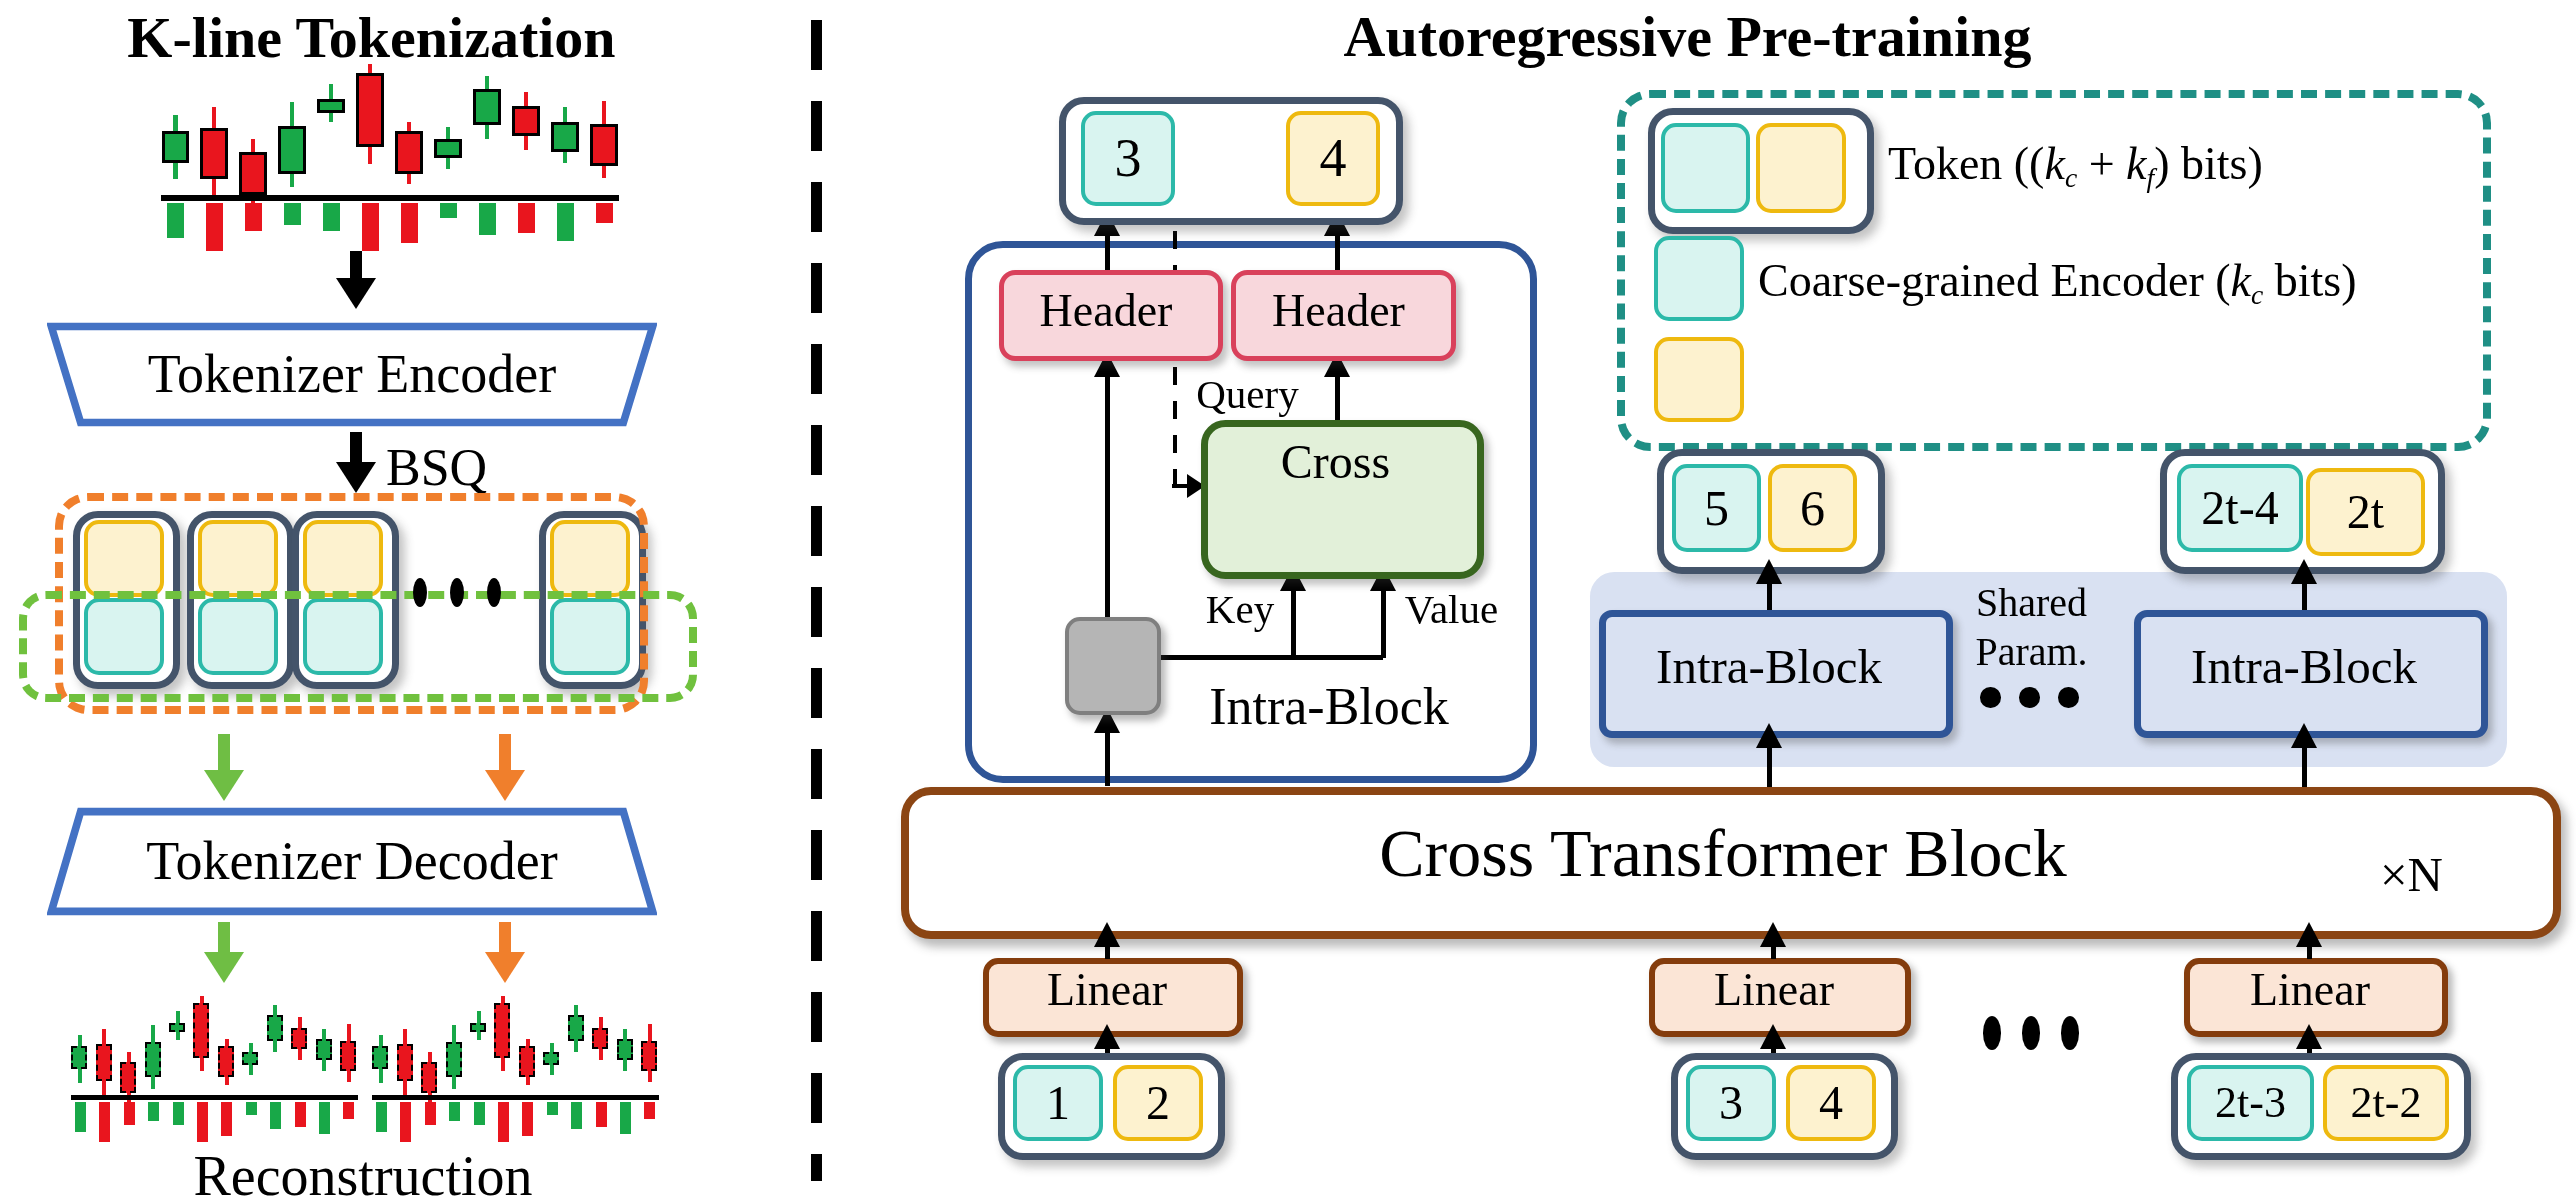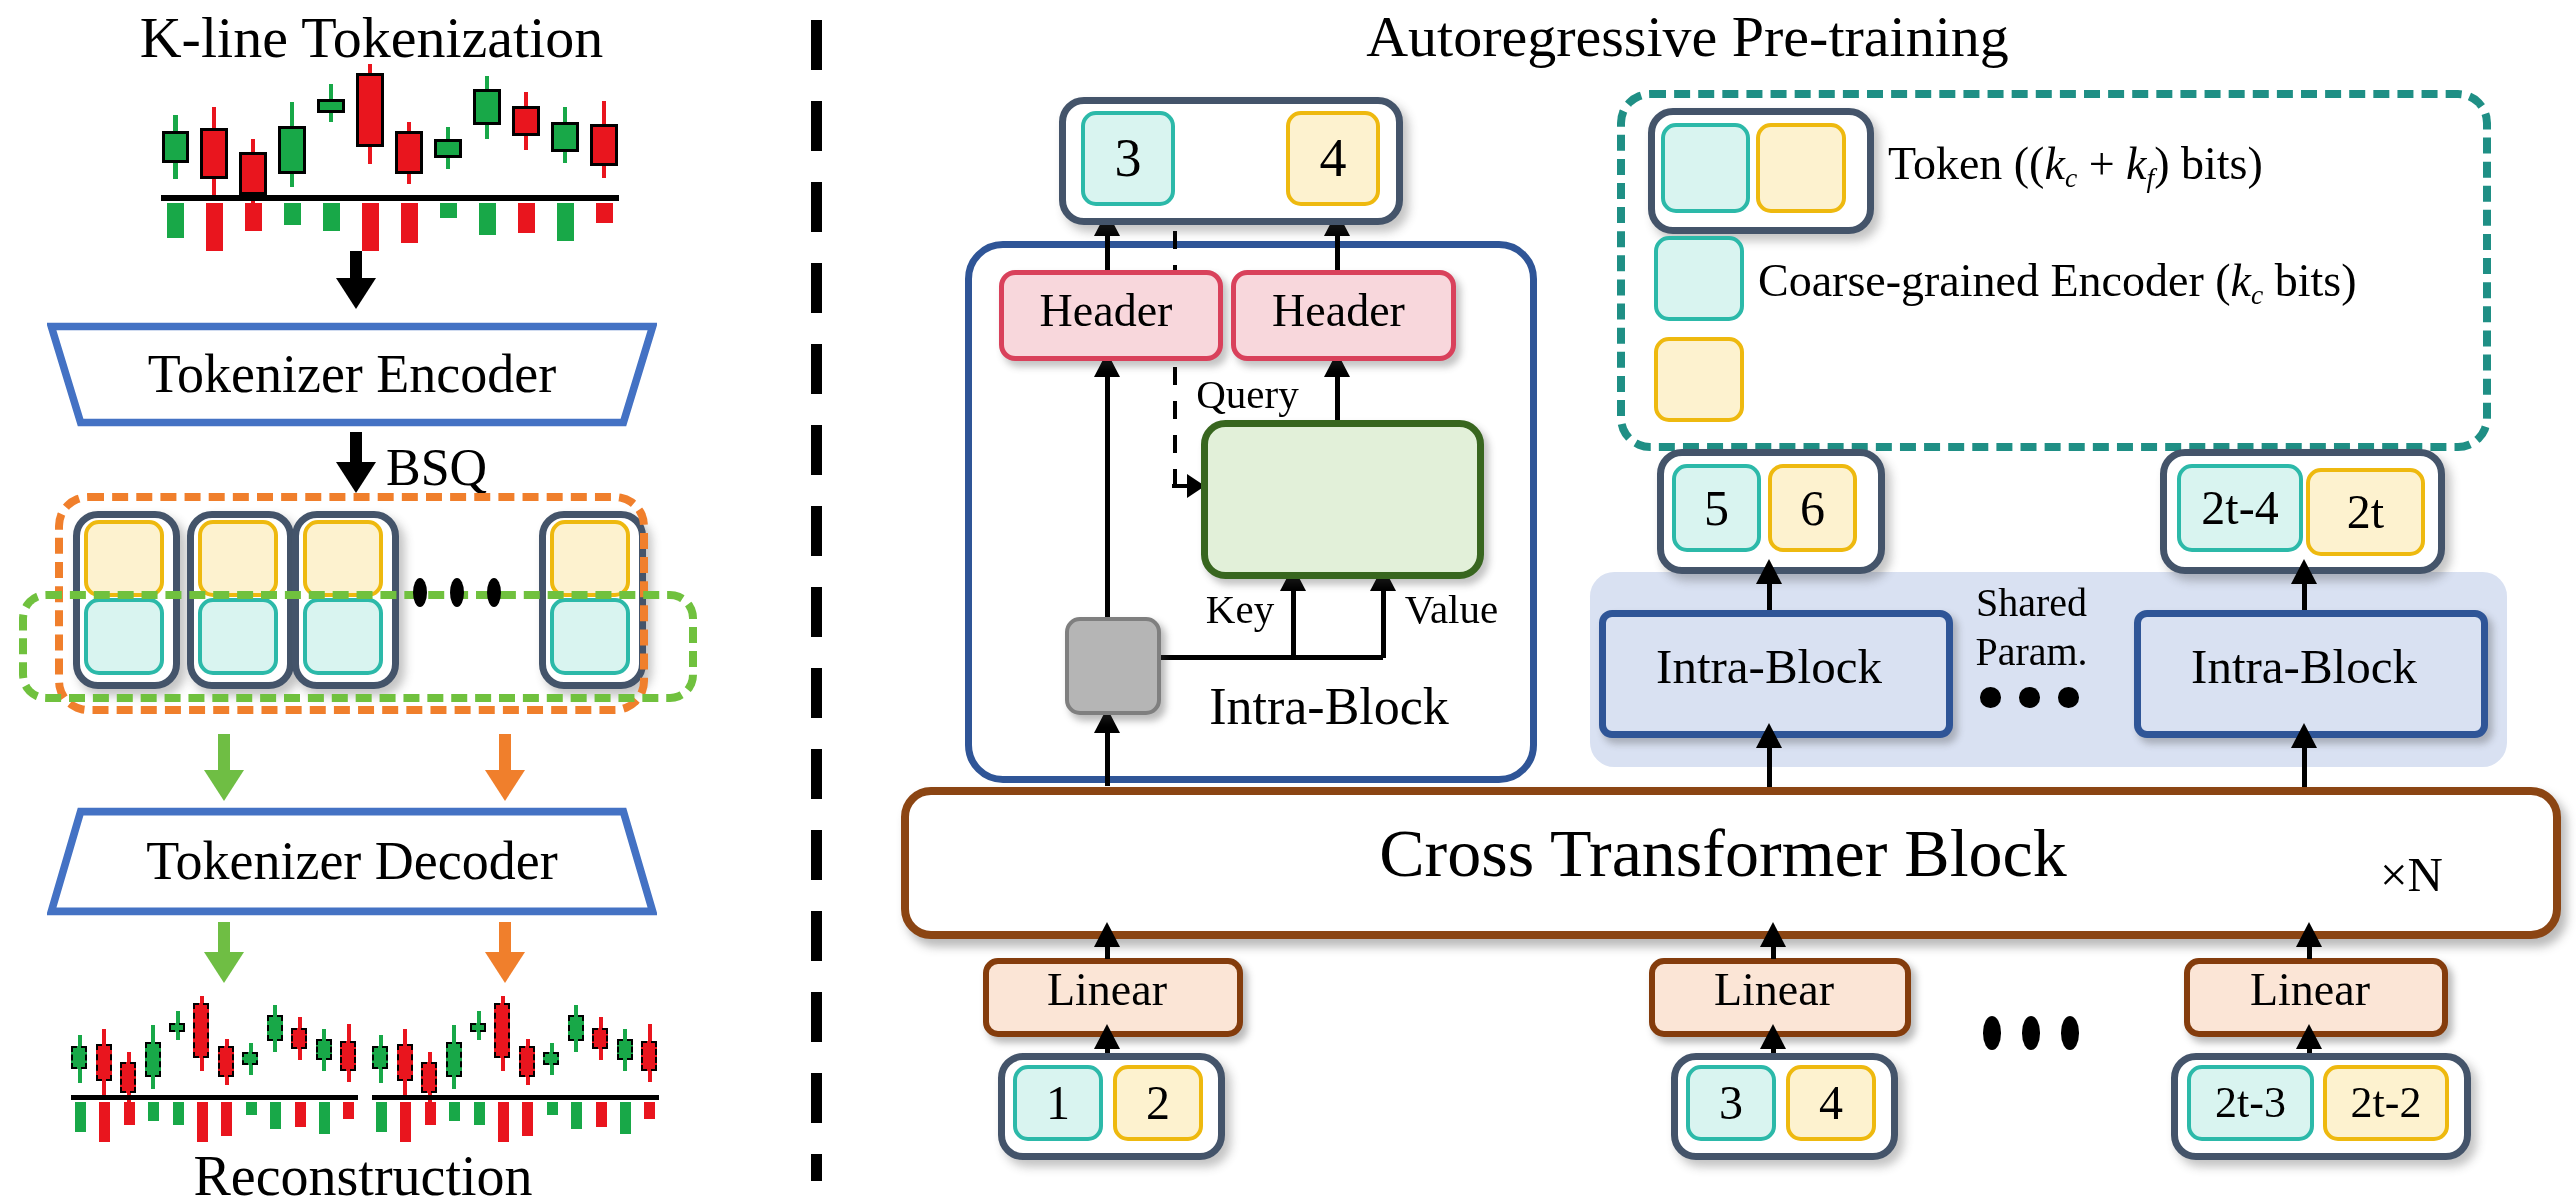--- a/index.html
+++ b/index.html
@@ -1,19 +1,19 @@
 <!DOCTYPE html>
 <html style="--navy: #44546a; --cyan_fill: #d9f4f0; --cyan_border: #2cb9a9; --yellow_fill: #fdf2cf; --yellow_border: #eeb90f; --pink_fill: #f8d7dc; --pink_border: #d9415b; --ca_fill: #e2f0d9; --ca_border: #38661f; --gray_fill: #b5b5b5; --gray_border: #7f7f7f; --royal: #2f5597; --lavender: #d9e1f2; --brown: #8b4513; --linear_fill: #fbe5d6; --linear_border: #843c0c; --blue: #4472c4; --orange: #f07f2c; --green: #70c13e; --teal: #1f8f85; --arrow_green: #6fbe44; --arrow_orange: #f07f2c; --candle_green: #18a848; --candle_red: #e9151e;font-size:8.7px"><head>
 <meta charset="utf-8">
 <style>
   html,body{margin:0;padding:0;background:#fff}
   .page{position:relative;width:2576px;height:1201px;background:#ffffff;
         font-family:"Liberation Serif","DejaVu Serif",serif;color:#000;overflow:hidden}
   .abs{position:absolute}
-  .ttl{position:absolute;font-weight:normal;text-align:center;font-size:58px;white-space:nowrap}
+  .ttl{position:absolute;font-weight:bold;text-align:center;font-size:58px;white-space:nowrap}
   .lbl{position:absolute;text-align:center;white-space:nowrap}
   .tokc{position:absolute;background:#fff;border:7px solid var(--navy);border-radius:25px;
         box-shadow:5.4px 6.5px 9.8px rgba(60,60,60,.30)}
   .sub{position:absolute;border-radius:15px;text-align:center}
   .sub.c{background:var(--cyan_fill);border:4.9px solid var(--cyan_border)}
   .sub.f{background:var(--yellow_fill);border:4.9px solid var(--yellow_border)}
   .aup{position:absolute;width:4.9px;background:#000}
   .aup::before{content:"";position:absolute;top:-23px;left:50%;transform:translateX(-50%);
        border-left:13.6px solid transparent;border-right:13.6px solid transparent;border-bottom:25px solid #000}
   .fdown{position:absolute;width:12px;background:var(--c)}
@@ -224,20 +224,21 @@
   <div class="aup" style="left:1291px;top:589px;height:69px;z-index:3"></div>
   <div class="aup" style="left:1381px;top:589px;height:69px;z-index:3"></div>
   <div class="abs" style="left:1153px;top:655px;width:230px;height:4.9px;background:#000;z-index:2"></div>
 
   <div class="abs" style="left:999px;top:270px;width:214px;height:81px;background:var(--pink_fill);border:5.4px solid var(--pink_border);border-radius:16.3px;box-shadow:4.3px 5.4px 7.6px rgba(60,60,60,.3);z-index:4"></div>
   <div class="lbl" style="left:999px;top:270px;width:214px;height:81px;line-height:81px;font-size:46px;z-index:5">Header</div>
   <div class="abs" style="left:1231px;top:270px;width:215px;height:81px;background:var(--pink_fill);border:5.4px solid var(--pink_border);border-radius:16.3px;box-shadow:4.3px 5.4px 7.6px rgba(60,60,60,.3);z-index:4"></div>
   <div class="lbl" style="left:1231px;top:270px;width:215px;height:81px;line-height:81px;font-size:46px;z-index:5">Header</div>
 
   <div class="abs" style="left:1201px;top:420px;width:269px;height:145px;background:var(--ca_fill);border:7px solid var(--ca_border);border-radius:24.4px;box-shadow:4.3px 5.4px 7.6px rgba(60,60,60,.3);z-index:4"></div>
+  <div class="lbl" style="left:1201px;top:434px;width:269px;font-size:48px;z-index:5">Cross</div>
 
   <div class="abs" style="left:1065px;top:617px;width:88px;height:90px;background:var(--gray_fill);border:4.9px solid var(--gray_border);border-radius:15px;box-shadow:4.3px 5.4px 7.6px rgba(60,60,60,.35);z-index:4"></div>
 
   <div class="lbl" style="left:1166px;top:677px;width:326px;font-size:52px;z-index:4">Intra-Block</div>
 
   <div class="lbl" style="left:1185px;top:370px;width:125px;font-size:41px;z-index:4">Query</div>
   <div class="lbl" style="left:1194px;top:585px;width:92px;font-size:41px;z-index:4">Key</div>
   <div class="lbl" style="left:1392px;top:585px;width:119px;font-size:41px;z-index:4">Value</div>
 
   <div class="abs" style="left:1617px;top:90px;width:858px;height:345px;border:8.7px dashed var(--teal);border-radius:33px;z-index:1"></div>

